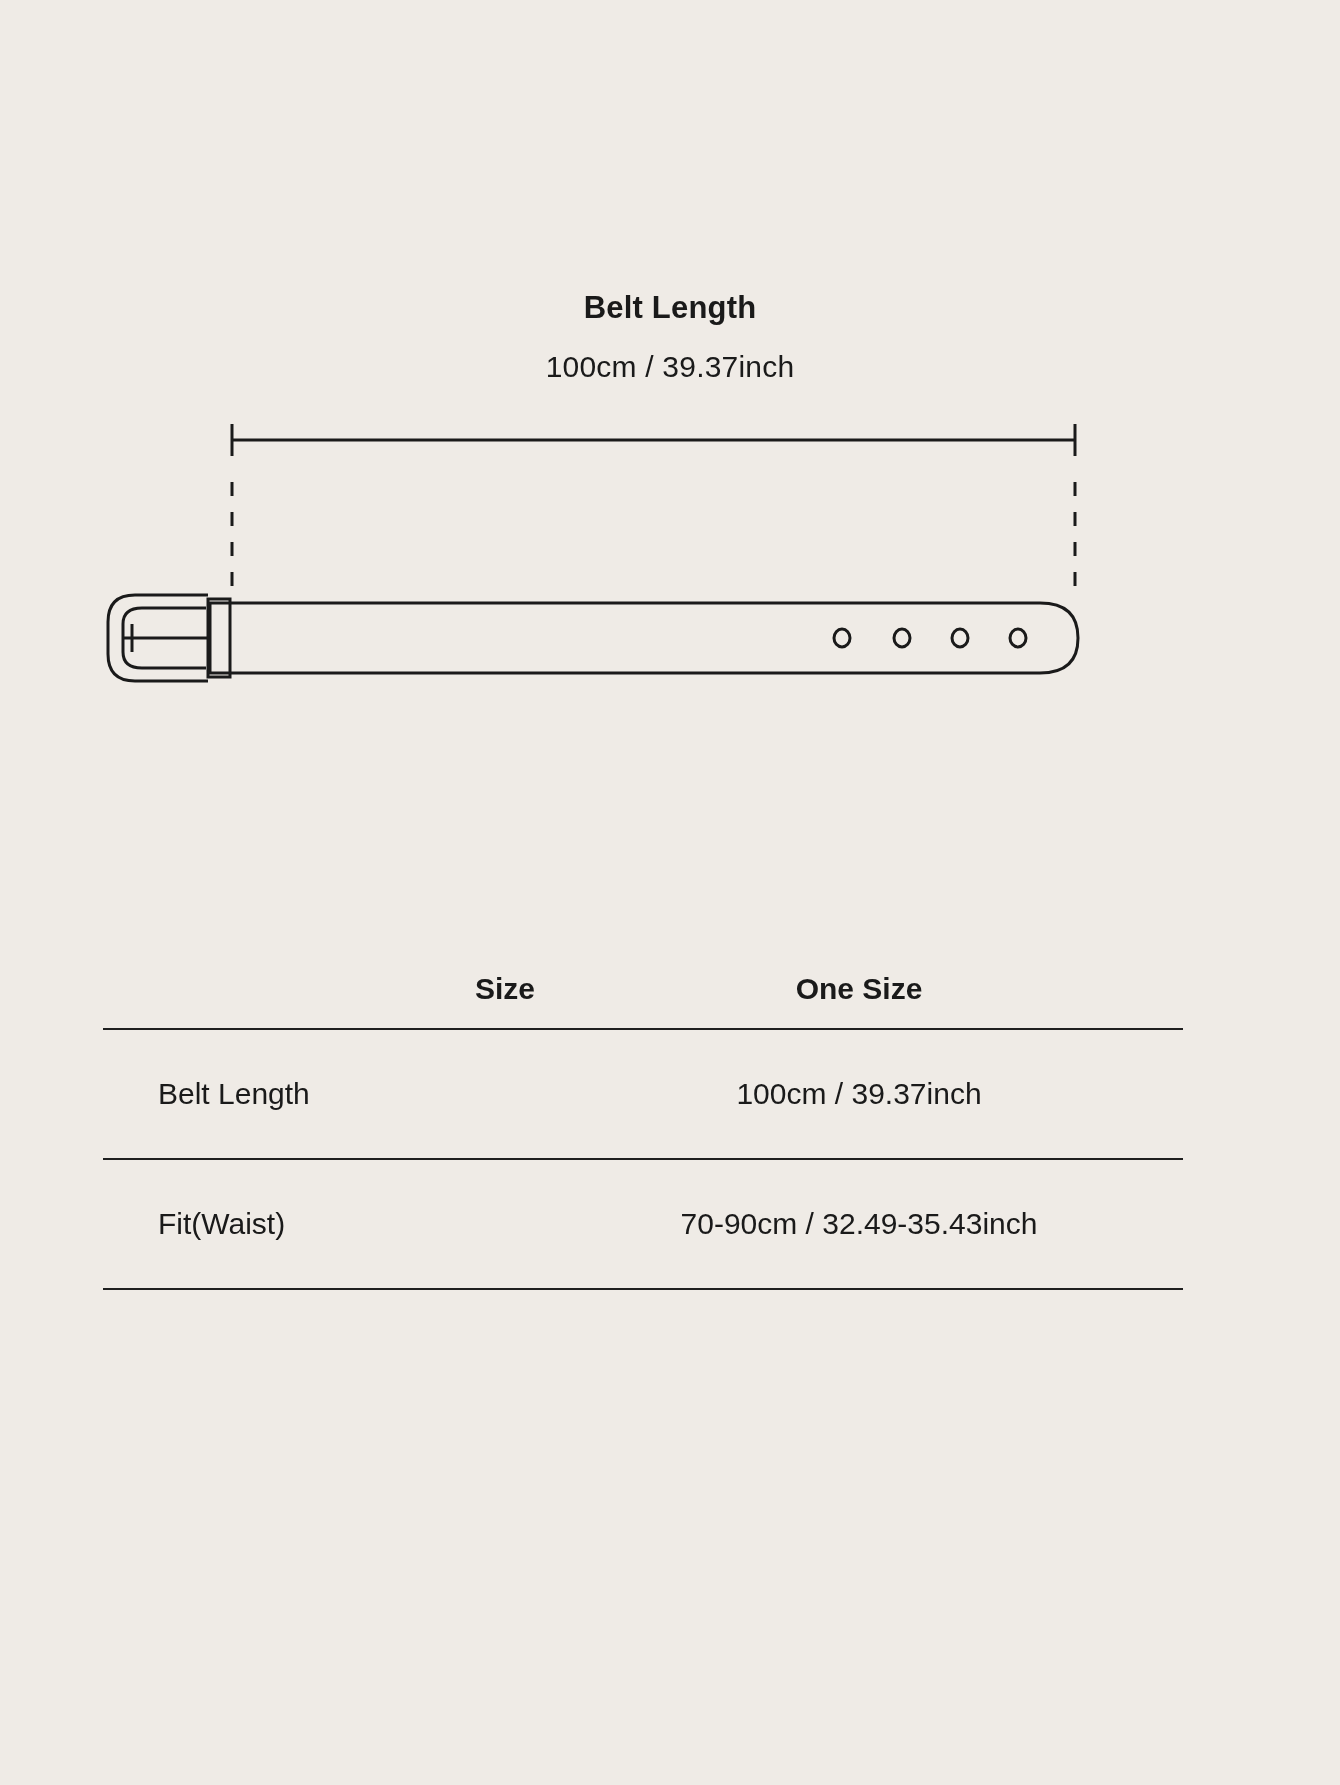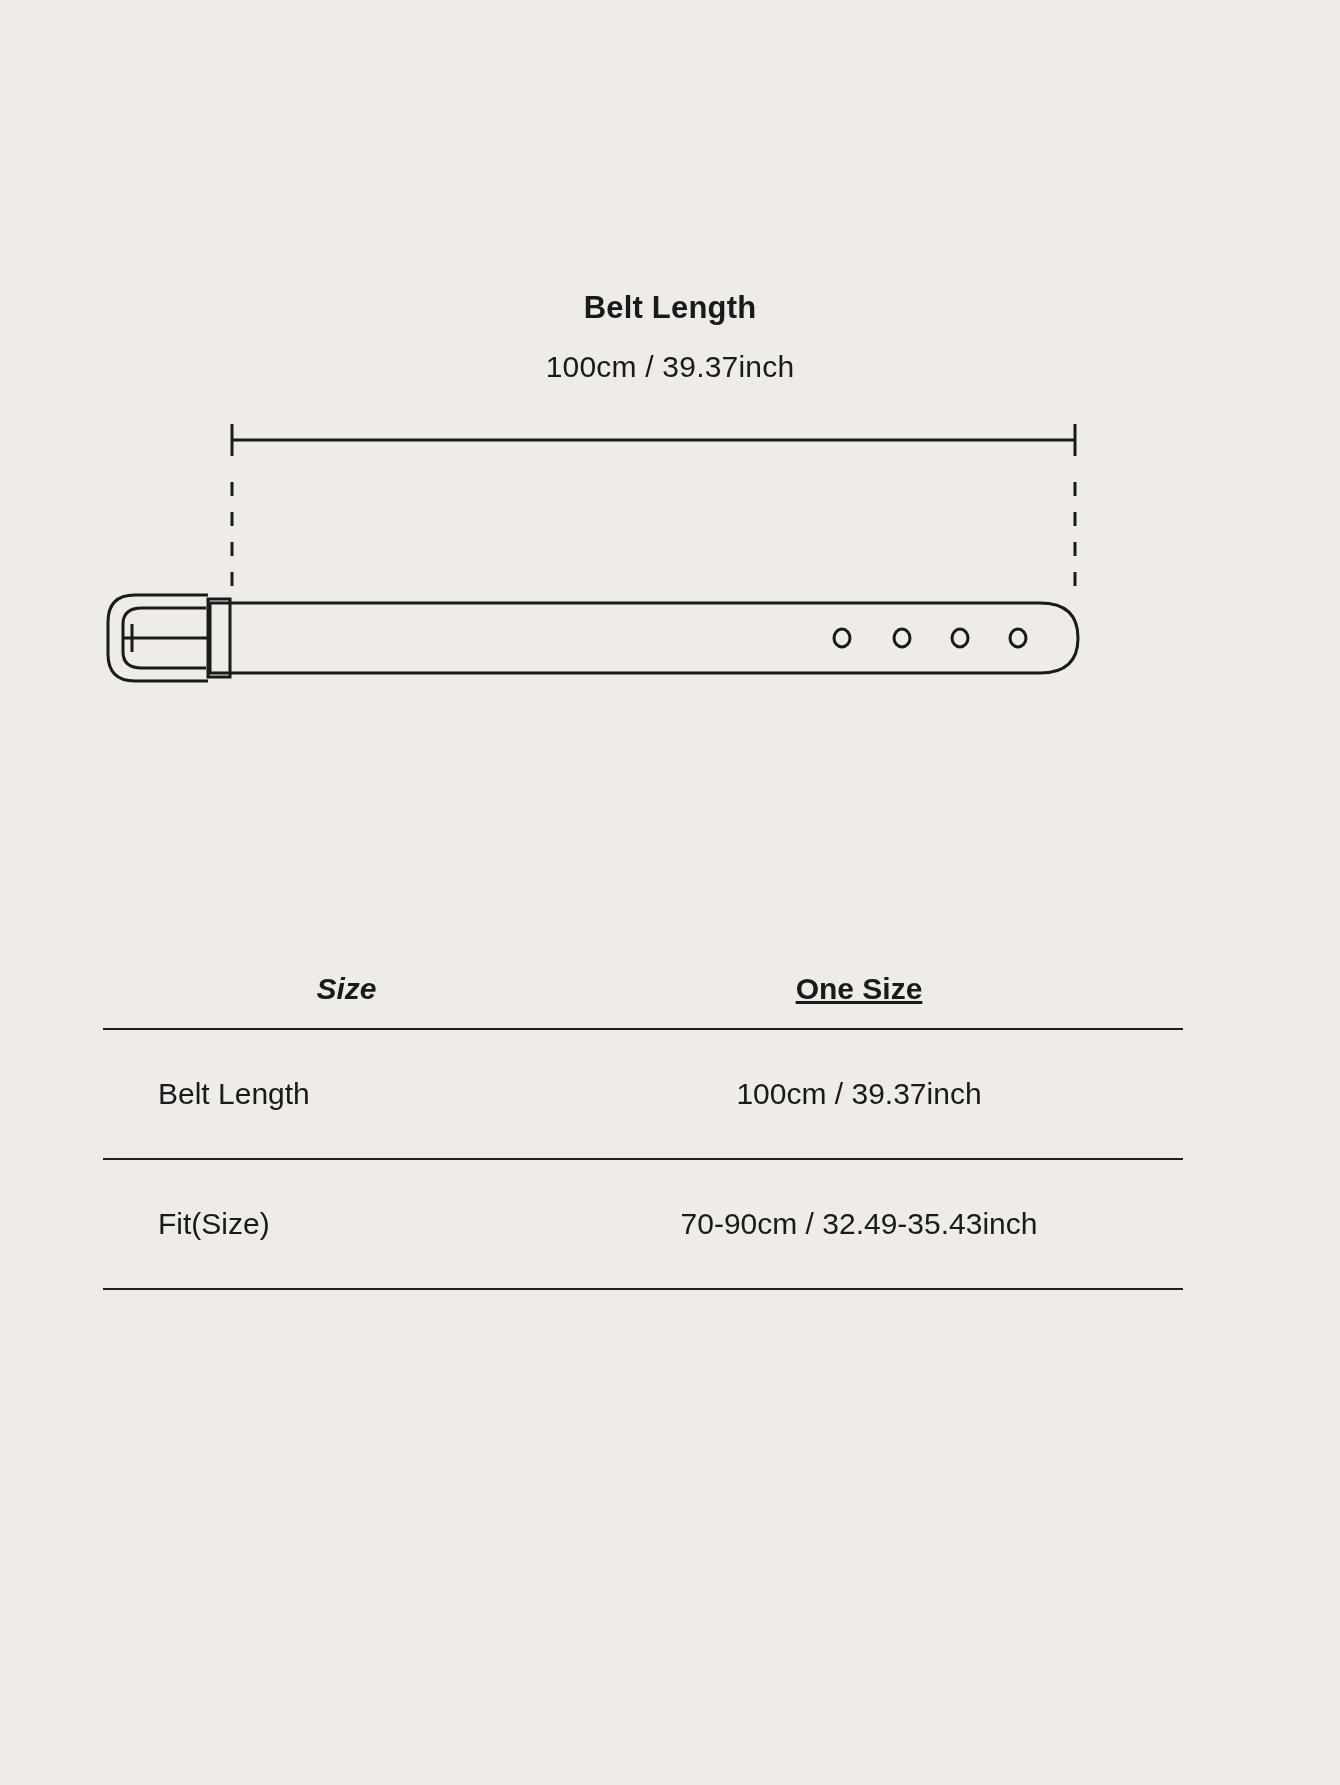--- a/index.html
+++ b/index.html
@@ -69,29 +69,27 @@
     margin: 0;
   }
   .size-table .head-row th {
     height: 78px;
     vertical-align: middle;
     font-size: 30px;
     font-weight: bold;
     border: none;
   }
   .size-table .head-row th.col-label {
-    text-align: center;
+    text-align: right;
     padding-left: 55px;
     width: 40%;
-    font-style: italic;
   }
   .size-table .head-row th.col-value {
     text-align: center;
     width: 60%;
-    text-decoration: underline;
   }
   .size-table tbody tr {
     border-top: 2px solid #1f1f1f;
   }
   .size-table tbody tr:last-child {
     border-bottom: 2px solid #1f1f1f;
   }
   .size-table tbody td {
     height: 128px;
     vertical-align: middle;
@@ -161,19 +159,19 @@
         <th class="col-label">Size</th>
         <th class="col-value">One Size</th>
       </tr>
     </thead>
     <tbody>
       <tr>
         <td class="cell-label">Belt Length</td>
         <td class="cell-value nowrap">100cm  /  39.37inch</td>
       </tr>
       <tr>
-        <td class="cell-label">Fit(Size)</td>
+        <td class="cell-label">Fit(Waist)</td>
         <td class="cell-value nowrap">70-90cm  /  32.49-35.43inch</td>
       </tr>
     </tbody>
   </table>
 
 </div>
 
 </body></html>

